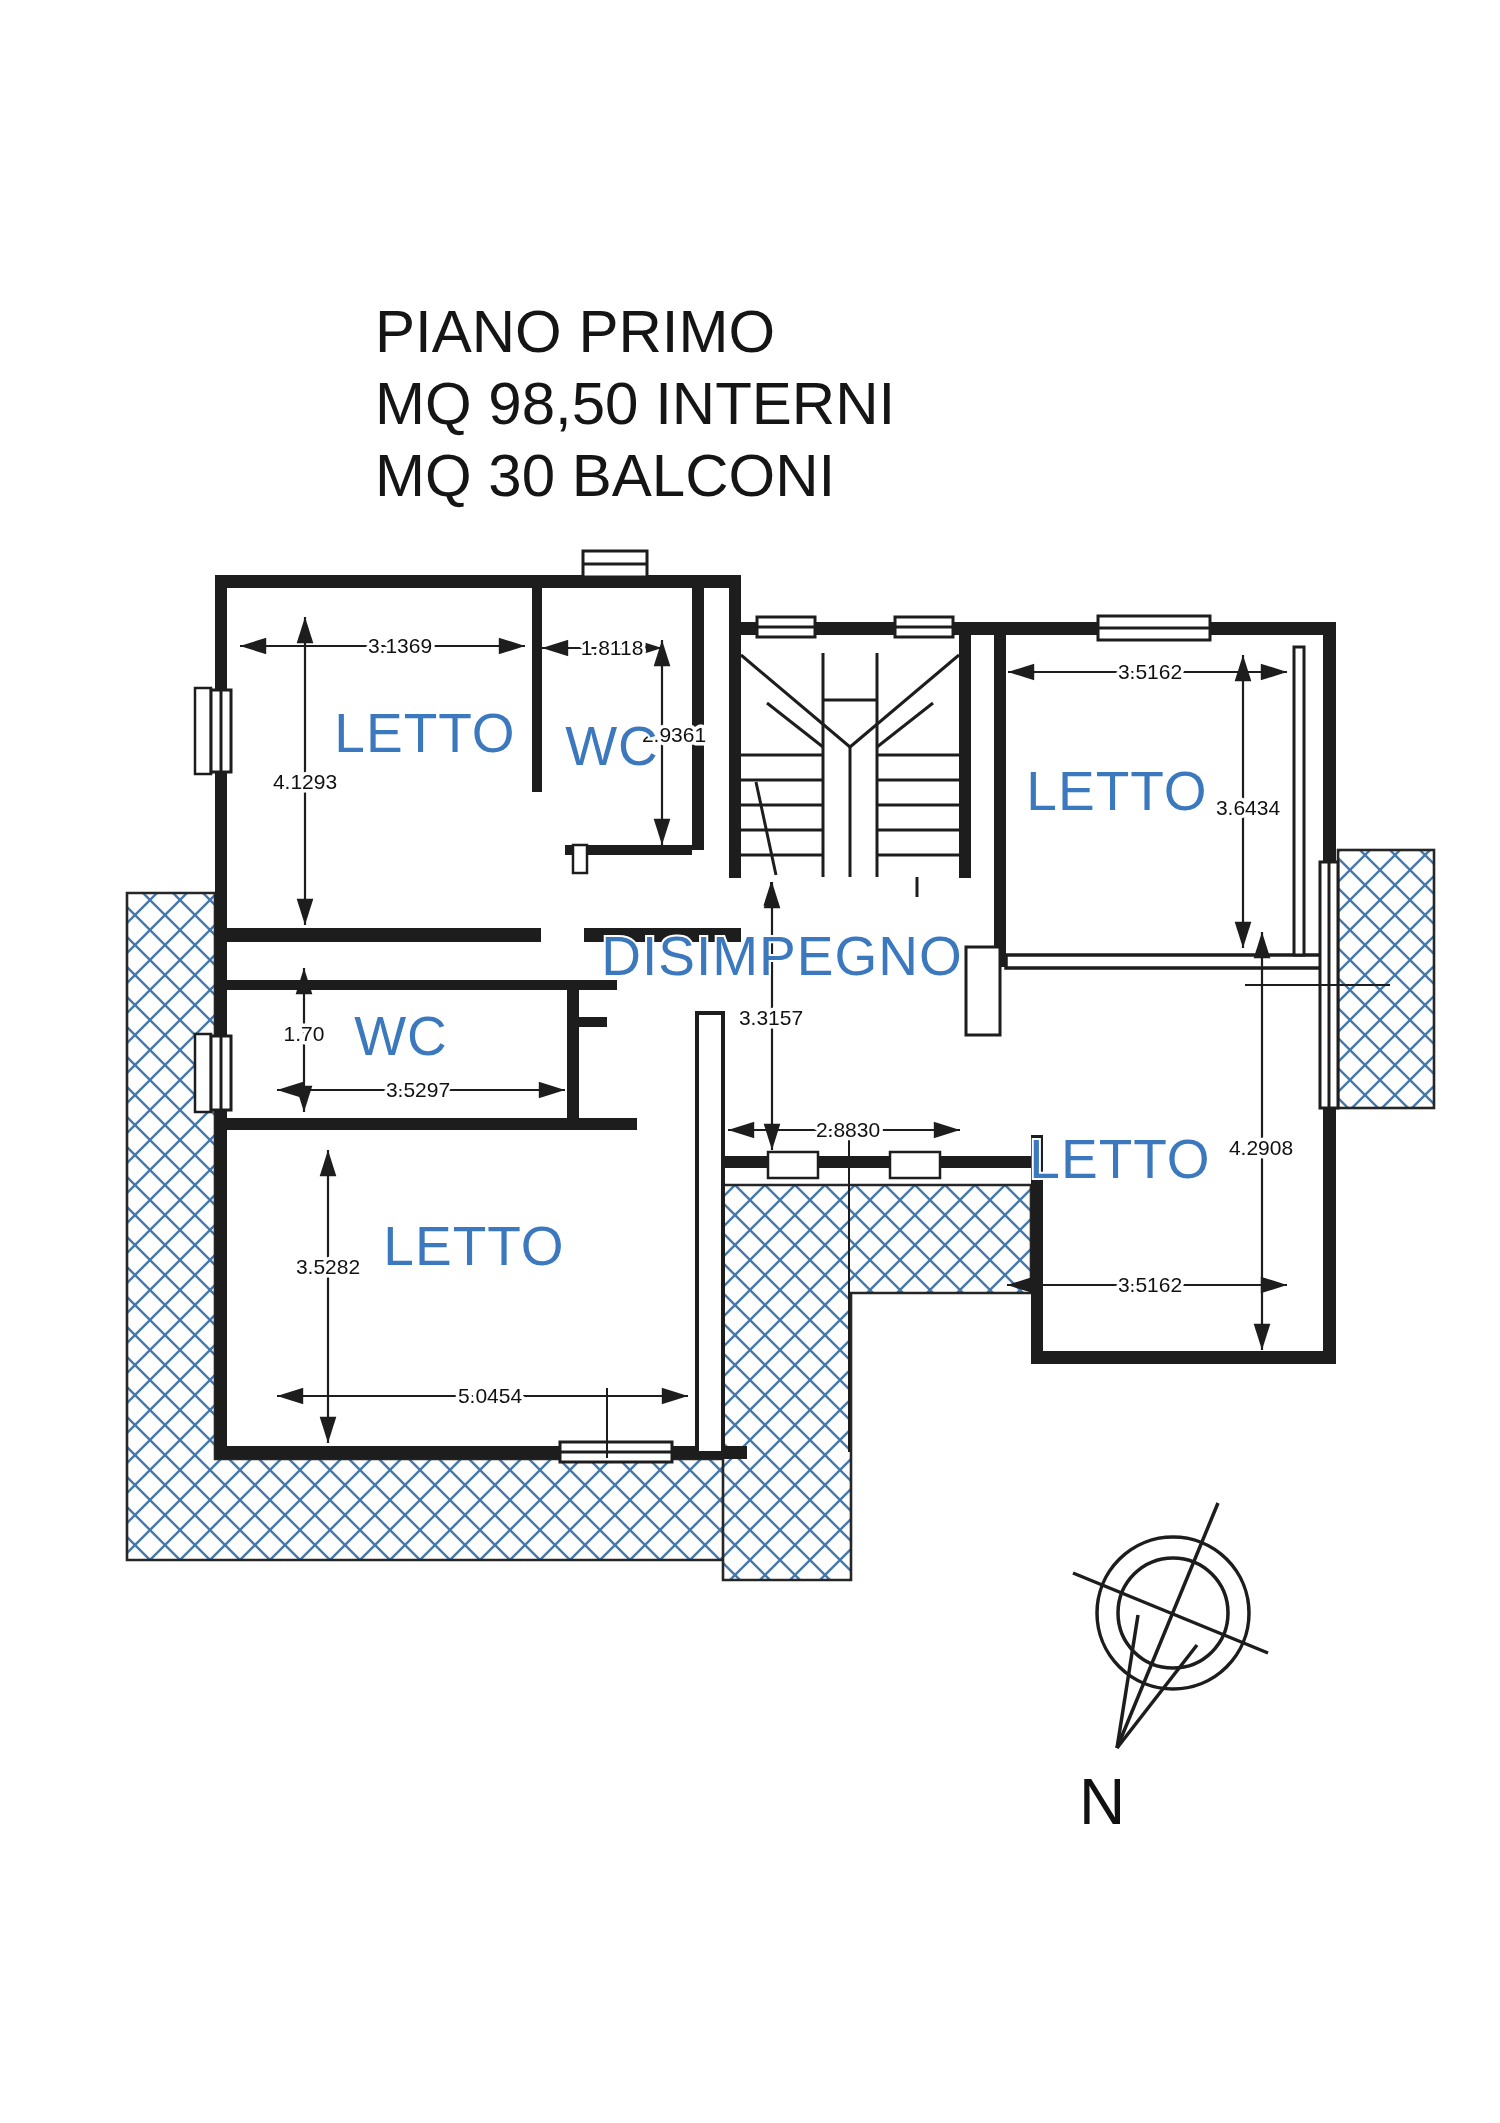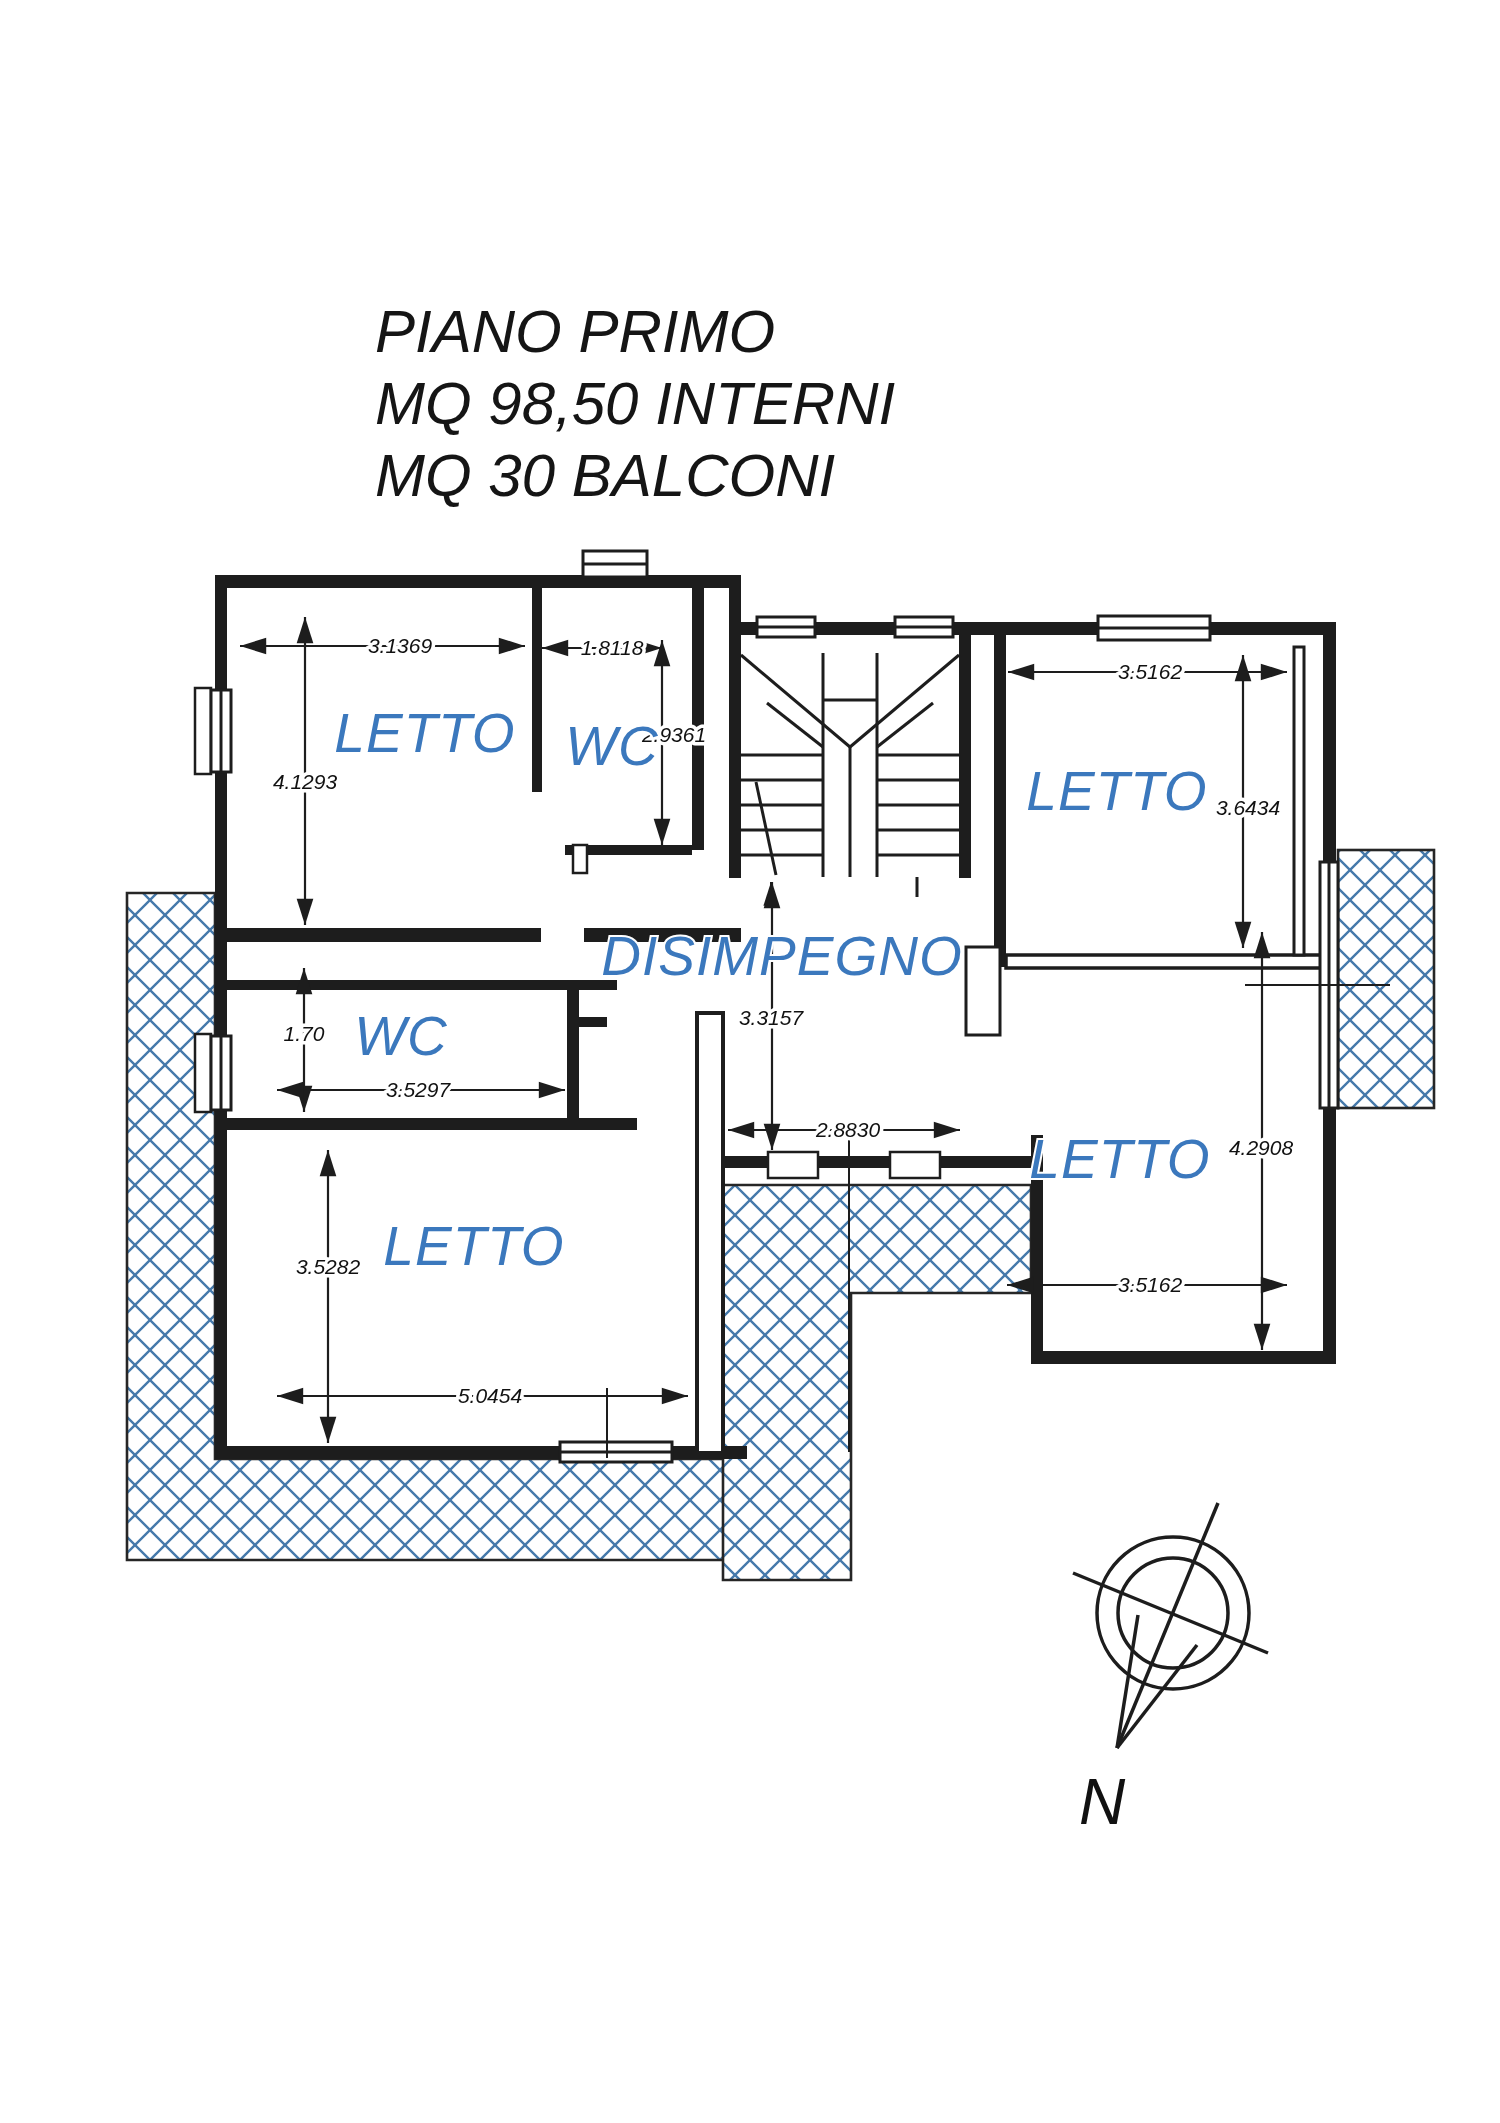--- a/index.html
+++ b/index.html
@@ -1,17 +1,17 @@
 <!DOCTYPE html>
 <html><head>
 <meta charset="utf-8">
 <style>
   html,body{margin:0;padding:0;background:#ffffff;}
   .page{position:relative;width:1500px;height:2123px;background:#4d7c0f;
-        font-family:"Liberation Sans", sans-serif;overflow:hidden;font-style:italic;}
+        font-family:"Liberation Sans", sans-serif;overflow:hidden;}
   svg{display:block;}
   .w{fill:#1d1d1d;}
   .tl{stroke:#1d1d1d;stroke-width:3;fill:none;stroke-linecap:butt;}
   .tl35{stroke-width:3.5;}
   .xl{stroke:#1d1d1d;stroke-width:2;fill:none;}
   .win{fill:#ffffff;stroke:#1d1d1d;stroke-width:3;}
   .cav{fill:#ffffff;stroke:#1d1d1d;stroke-width:4;}
   .cav2{stroke-width:3.5;}
   .gapr{fill:#ffffff;stroke:#1d1d1d;stroke-width:2.5;}
   .hatch{fill:url(#xh);stroke:#262626;stroke-width:2.6;}

